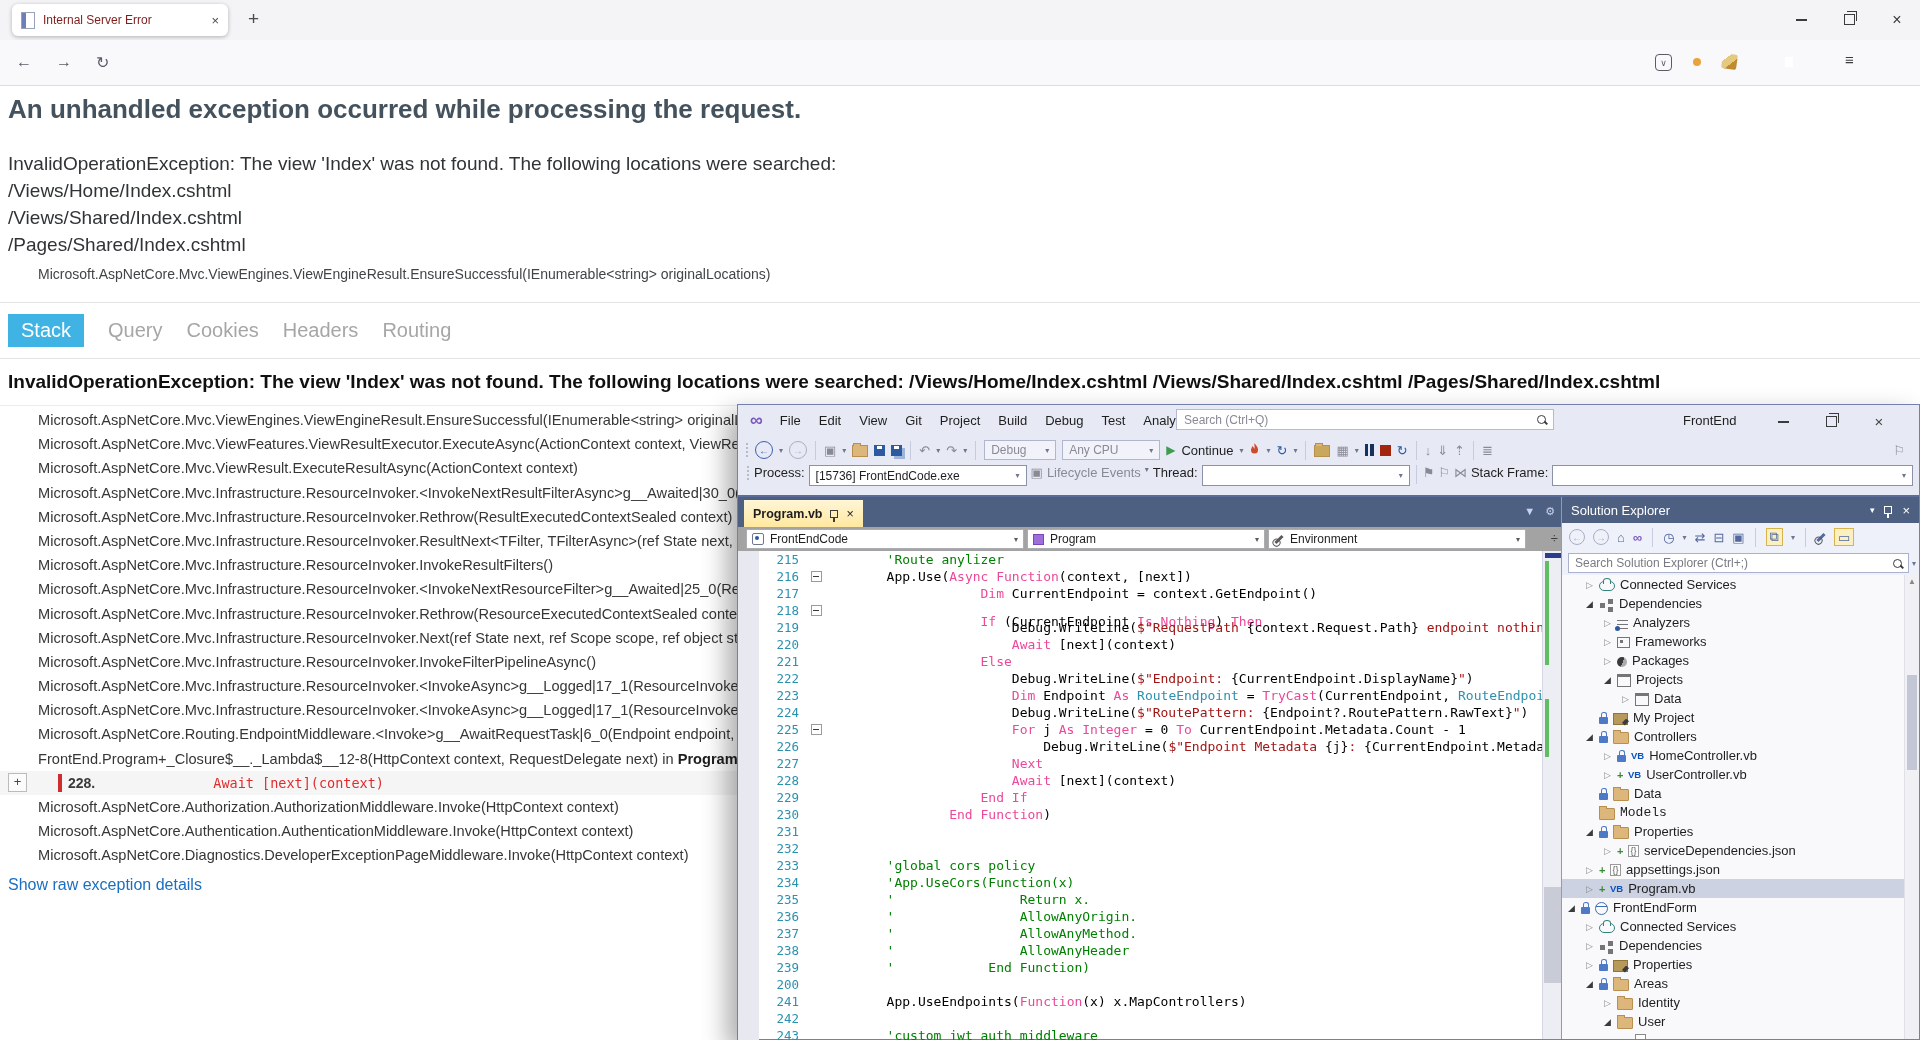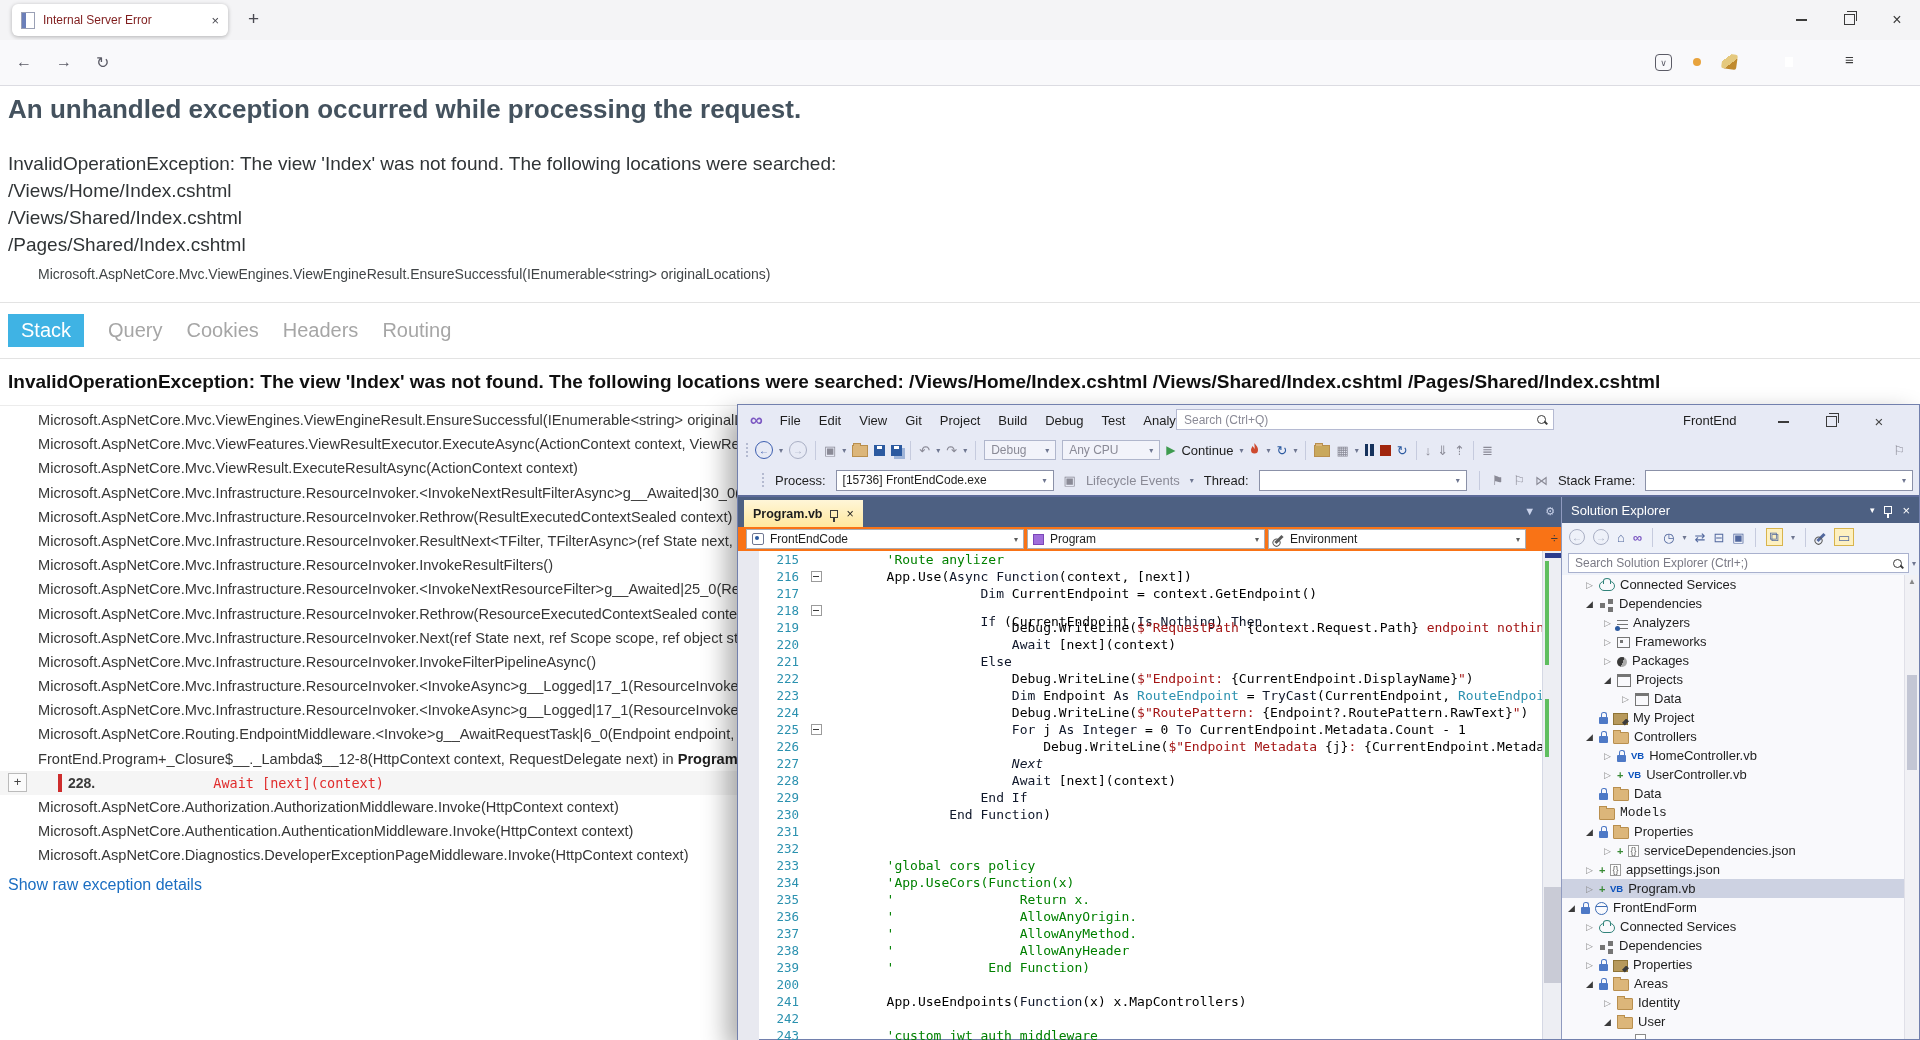--- a/index.html
+++ b/index.html
@@ -66,22 +66,22 @@
   .vs-title{position:absolute;left:0;top:0;width:100%;height:30px;display:flex;align-items:center}
   .vs-logo{color:#7B57C2;font-weight:bold;font-size:18px;margin:0 8px 0 12px}
   .menu-item{padding:0 9px;color:#1E1E1E;font-size:13px}
   .vs-search{position:absolute;left:438px;top:4px;width:378px;height:21px;background:#fff;border:1px solid #B5BAD2;
       box-sizing:border-box;display:flex;align-items:center;justify-content:space-between;padding:0 7px;font-size:12px;color:#8A8A96}
   .mag{width:7px;height:7px;border:1.5px solid #3B3B3B;border-radius:50%;position:relative;flex:none}
   .mag::after{content:'';position:absolute;left:6px;top:6px;width:4px;height:1.5px;background:#3B3B3B;transform:rotate(45deg)}
   .vs-wtitle{position:absolute;left:945px;top:8px;font-size:13px;color:#1E1E1E}
   .vswc{position:absolute;top:8px;width:32px;text-align:center;color:#444;font-size:13px}
   .vs-tb1{position:absolute;left:0;top:30px;width:100%;height:30px;display:flex;align-items:center;gap:6px;padding-left:7px;box-sizing:border-box}
-  .vs-tb2{position:absolute;left:0;top:60px;width:100%;height:32px;display:flex;align-items:center;gap:10px;
-      padding-left:23px;box-sizing:border-box;border-bottom:2px solid #5D6B99}
+  .vs-tb2{position:absolute;left:0;top:60px;width:100%;height:32px;display:flex;align-items:flex-start;gap:4px;
+      padding-left:8px;box-sizing:border-box;border-bottom:2px solid #5D6B99}
   .grip{width:4px;height:16px;background:radial-gradient(#B4BAD0 1px,transparent 1.2px);background-size:4px 4px;flex:none}
   .tsep{width:1px;height:19px;background:#C6CBDE;margin:0 2px;flex:none}
   .cnav{width:16px;height:16px;border-radius:50%;display:flex;align-items:center;justify-content:center;font-size:10px;flex:none}
   .cnav.b{border:1.3px solid #3D5FB0;color:#3D5FB0}
   .cnav.g{border:1.3px solid #A9AFC4;color:#A9AFC4}
   .tbi{color:#6E7690;font-size:13px;flex:none}
   .tbi.blue{color:#2C5AA0}.tbi.gray{color:#8A8A96}
   .dv{font-size:8px;color:#6E7690;flex:none}
   .flop{width:11px;height:11px;background:#2C5AA0;position:relative;flex:none}
   .flop::before{content:'';position:absolute;top:1px;left:3px;width:5px;height:3px;background:#fff}
@@ -98,40 +98,40 @@
   .dlbl{color:#8A8A96;font-size:13px;flex:none}
   .vs-main{position:absolute;left:0;top:92px;right:0;bottom:0}
   .editor{position:absolute;left:0;top:0;width:825px;bottom:0}
   .tabwell{height:30px;background:#4D6082;position:relative}
   .doctab{position:absolute;left:6px;top:3px;height:27px;background:linear-gradient(#FFF6D8,#FFE89E);
       display:flex;align-items:center;padding:0 9px;gap:8px;font-size:12.5px;color:#1E1E1E}
   .pin{width:6px;height:6px;border:1.6px solid #3B3B3B;position:relative;flex:none}
   .pin::after{content:'';position:absolute;left:2px;top:7px;width:1.5px;height:4px;background:#3B3B3B}
   .pin.w{border-color:#fff}.pin.w::after{background:#fff}
   .twr{position:absolute;right:8px;top:8px;color:#C9D2EA;font-size:11px;display:flex;gap:10px}
-  .navrow{height:24px;background:#f97316;display:flex;align-items:center;gap:3px;padding-left:8px;position:relative}
+  .navrow{height:24px;background:#a3a3a3;display:flex;align-items:center;gap:3px;padding-left:8px;position:relative}
   .ndd{height:20px;background:#fff;border:1px solid #ABADB3;display:flex;align-items:center;gap:6px;
       font-size:12px;color:#1E1E1E;padding:0 5px;box-sizing:border-box;justify-content:flex-start}
   .ndd .cv{margin-left:auto;font-size:8px;color:#5B5B5B}
   .asm{width:10px;height:10px;border:1.3px solid #6E7690;border-radius:2px;position:relative;flex:none}
   .asm::after{content:'';position:absolute;left:2px;top:2px;width:4px;height:4px;background:#2C5AA0;border-radius:50%}
   .cls{width:9px;height:9px;background:#A06EDB;border:1px solid #7B47B8;flex:none}
   .wrench{width:10px;height:3px;background:#5B5B5B;transform:rotate(-45deg);position:relative;flex:none}
   .wrench::before{content:'';position:absolute;left:-3px;top:-2px;width:6px;height:6px;border:1.6px solid #5B5B5B;border-radius:50%}
   .split{position:absolute;right:5px;top:4px;color:#3B3B3B;font-size:13px}
   .codearea{position:absolute;left:0;top:54px;right:0;bottom:0;background:#fff;
       font-family:"DejaVu Sans Mono",monospace;font-size:13px}
   .cl{height:17px;display:flex;align-items:center;white-space:pre}
   .cl .bp{width:21px;height:17px;background:#E8E9F0;flex:none}
   .cl .num{width:40px;flex:none;text-align:right;color:#2B91AF;padding-right:9px;font-size:12.5px;box-sizing:content-box}
   .cl .foldcol{width:16px;flex:none;display:flex;justify-content:center;align-items:center}
   .foldbox{width:9px;height:9px;border:1px solid #9B9B9B;background:#fff;position:relative}
   .foldbox::after{content:'';position:absolute;left:1.5px;right:1.5px;top:3.5px;height:1px;background:#3B3B3B}
   .ct{flex:1;overflow:hidden;color:#000}
-  .tk{color:#0f172a}.tt{color:#2B91AF}.ts{color:#A31515}.tc{color:#008000}
+  .tk{color:#ec4899}.tt{color:#2B91AF}.ts{color:#A31515}.tc{color:#008000}
   .escroll{position:absolute;right:0;top:0;bottom:0;width:20px;background:#EDEEF3;border-left:1px solid #D5D8E4}
   .em-blue{position:absolute;left:2px;right:2px;top:2px;height:5px;background:#2B3C8C}
   .em-g1{position:absolute;left:2px;width:4px;top:10px;height:104px;background:#5FBE5F}
   .em-g2{position:absolute;left:2px;width:4px;top:148px;height:58px;background:#5FBE5F}
   .ethumb{position:absolute;left:1px;right:1px;top:336px;height:96px;background:#C9CBD6}
   
   .solexp{position:absolute;right:0;top:0;width:358px;bottom:0;background:#EEF1F9;border-left:1px solid #8F9ABF;box-sizing:border-box}
   .se-head{height:26px;background:#4D6082;color:#fff;display:flex;align-items:center;padding:0 9px;font-size:13px;gap:10px}
   .se-head .sp{flex:1}
   .se-tools{height:28px;display:flex;align-items:center;gap:8px;padding:0 7px;color:#52689E;font-size:13px}
@@ -393,21 +393,21 @@
             <div class="cl"><span class="bp"></span><span class="num">217</span><span class="foldcol"></span><span class="ct" style="padding-left: 20ch;"><span class="tk">Dim</span><span> CurrentEndpoint = context.GetEndpoint()</span></span></div>
             <div class="cl"><span class="bp"></span><span class="num">218</span><span class="foldcol"><span class="foldbox"></span></span><span class="ct" style="padding-left: 20ch; margin-top: 21px;"><span class="tk">If</span><span> (CurrentEndpoint </span><span class="tk">Is</span><span> </span><span class="tk">Nothing</span><span>) </span><span class="tk">Then</span></span></div>
             <div class="cl"><span class="bp"></span><span class="num">219</span><span class="foldcol"></span><span class="ct" style="padding-left: 24ch;"><span>Debug.WriteLine(</span><span class="ts">$"RequestPath </span><span>{context.Request.Path}</span><span class="ts"> endpoint nothing"</span><span>)</span></span></div>
             <div class="cl"><span class="bp"></span><span class="num">220</span><span class="foldcol"></span><span class="ct" style="padding-left: 24ch;"><span class="tk">Await</span><span> [next](context)</span></span></div>
             <div class="cl"><span class="bp"></span><span class="num">221</span><span class="foldcol"></span><span class="ct" style="padding-left: 20ch;"><span class="tk">Else</span></span></div>
             <div class="cl"><span class="bp"></span><span class="num">222</span><span class="foldcol"></span><span class="ct" style="padding-left: 24ch;"><span>Debug.WriteLine(</span><span class="ts">$"Endpoint: </span><span>{CurrentEndpoint.DisplayName}</span><span class="ts">"</span><span>)</span></span></div>
             <div class="cl"><span class="bp"></span><span class="num">223</span><span class="foldcol"></span><span class="ct" style="padding-left: 24ch;"><span class="tk">Dim</span><span> Endpoint </span><span class="tk">As</span><span> </span><span class="tt">RouteEndpoint</span><span> = </span><span class="tk">TryCast</span><span>(CurrentEndpoint, </span><span class="tt">RouteEndpoint</span><span>)</span></span></div>
             <div class="cl"><span class="bp"></span><span class="num">224</span><span class="foldcol"></span><span class="ct" style="padding-left: 24ch;"><span>Debug.WriteLine(</span><span class="ts">$"RoutePattern: </span><span>{Endpoint?.RoutePattern.RawText}</span><span class="ts">"</span><span>)</span></span></div>
             <div class="cl"><span class="bp"></span><span class="num">225</span><span class="foldcol"><span class="foldbox"></span></span><span class="ct" style="padding-left: 24ch;"><span class="tk">For</span><span> j </span><span class="tk">As</span><span> </span><span class="tk">Integer</span><span> = 0 </span><span class="tk">To</span><span> CurrentEndpoint.Metadata.Count - 1</span></span></div>
             <div class="cl"><span class="bp"></span><span class="num">226</span><span class="foldcol"></span><span class="ct" style="padding-left: 28ch;"><span>Debug.WriteLine(</span><span class="ts">$"Endpoint Metadata </span><span>{j}</span><span class="ts">: </span><span>{CurrentEndpoint.Metadata(j)}</span></span></div>
-            <div class="cl"><span class="bp"></span><span class="num">227</span><span class="foldcol"></span><span class="ct" style="padding-left: 24ch; font-style: italic;"><span class="tk">Next</span></span></div>
+            <div class="cl"><span class="bp"></span><span class="num">227</span><span class="foldcol"></span><span class="ct" style="padding-left: 24ch;"><span class="tk">Next</span></span></div>
             <div class="cl"><span class="bp"></span><span class="num">228</span><span class="foldcol"></span><span class="ct" style="padding-left: 24ch;"><span class="tk">Await</span><span> [next](context)</span></span></div>
             <div class="cl"><span class="bp"></span><span class="num">229</span><span class="foldcol"></span><span class="ct" style="padding-left: 20ch;"><span class="tk">End If</span></span></div>
             <div class="cl"><span class="bp"></span><span class="num">230</span><span class="foldcol"></span><span class="ct" style="padding-left: 16ch;"><span class="tk">End Function</span><span>)</span></span></div>
             <div class="cl"><span class="bp"></span><span class="num">231</span><span class="foldcol"></span><span class="ct" style="padding-left: 0ch;"></span></div>
             <div class="cl"><span class="bp"></span><span class="num">232</span><span class="foldcol"></span><span class="ct" style="padding-left: 0ch;"></span></div>
             <div class="cl"><span class="bp"></span><span class="num">233</span><span class="foldcol"></span><span class="ct" style="padding-left: 8ch;"><span class="tc">'global cors policy</span></span></div>
             <div class="cl"><span class="bp"></span><span class="num">234</span><span class="foldcol"></span><span class="ct" style="padding-left: 8ch;"><span class="tc">'App.UseCors(Function(x)</span></span></div>
             <div class="cl"><span class="bp"></span><span class="num">235</span><span class="foldcol"></span><span class="ct" style="padding-left: 8ch;"><span class="tc">'                Return x.</span></span></div>
             <div class="cl"><span class="bp"></span><span class="num">236</span><span class="foldcol"></span><span class="ct" style="padding-left: 8ch;"><span class="tc">'                AllowAnyOrigin.</span></span></div>
             <div class="cl"><span class="bp"></span><span class="num">237</span><span class="foldcol"></span><span class="ct" style="padding-left: 8ch;"><span class="tc">'                AllowAnyMethod.</span></span></div>

